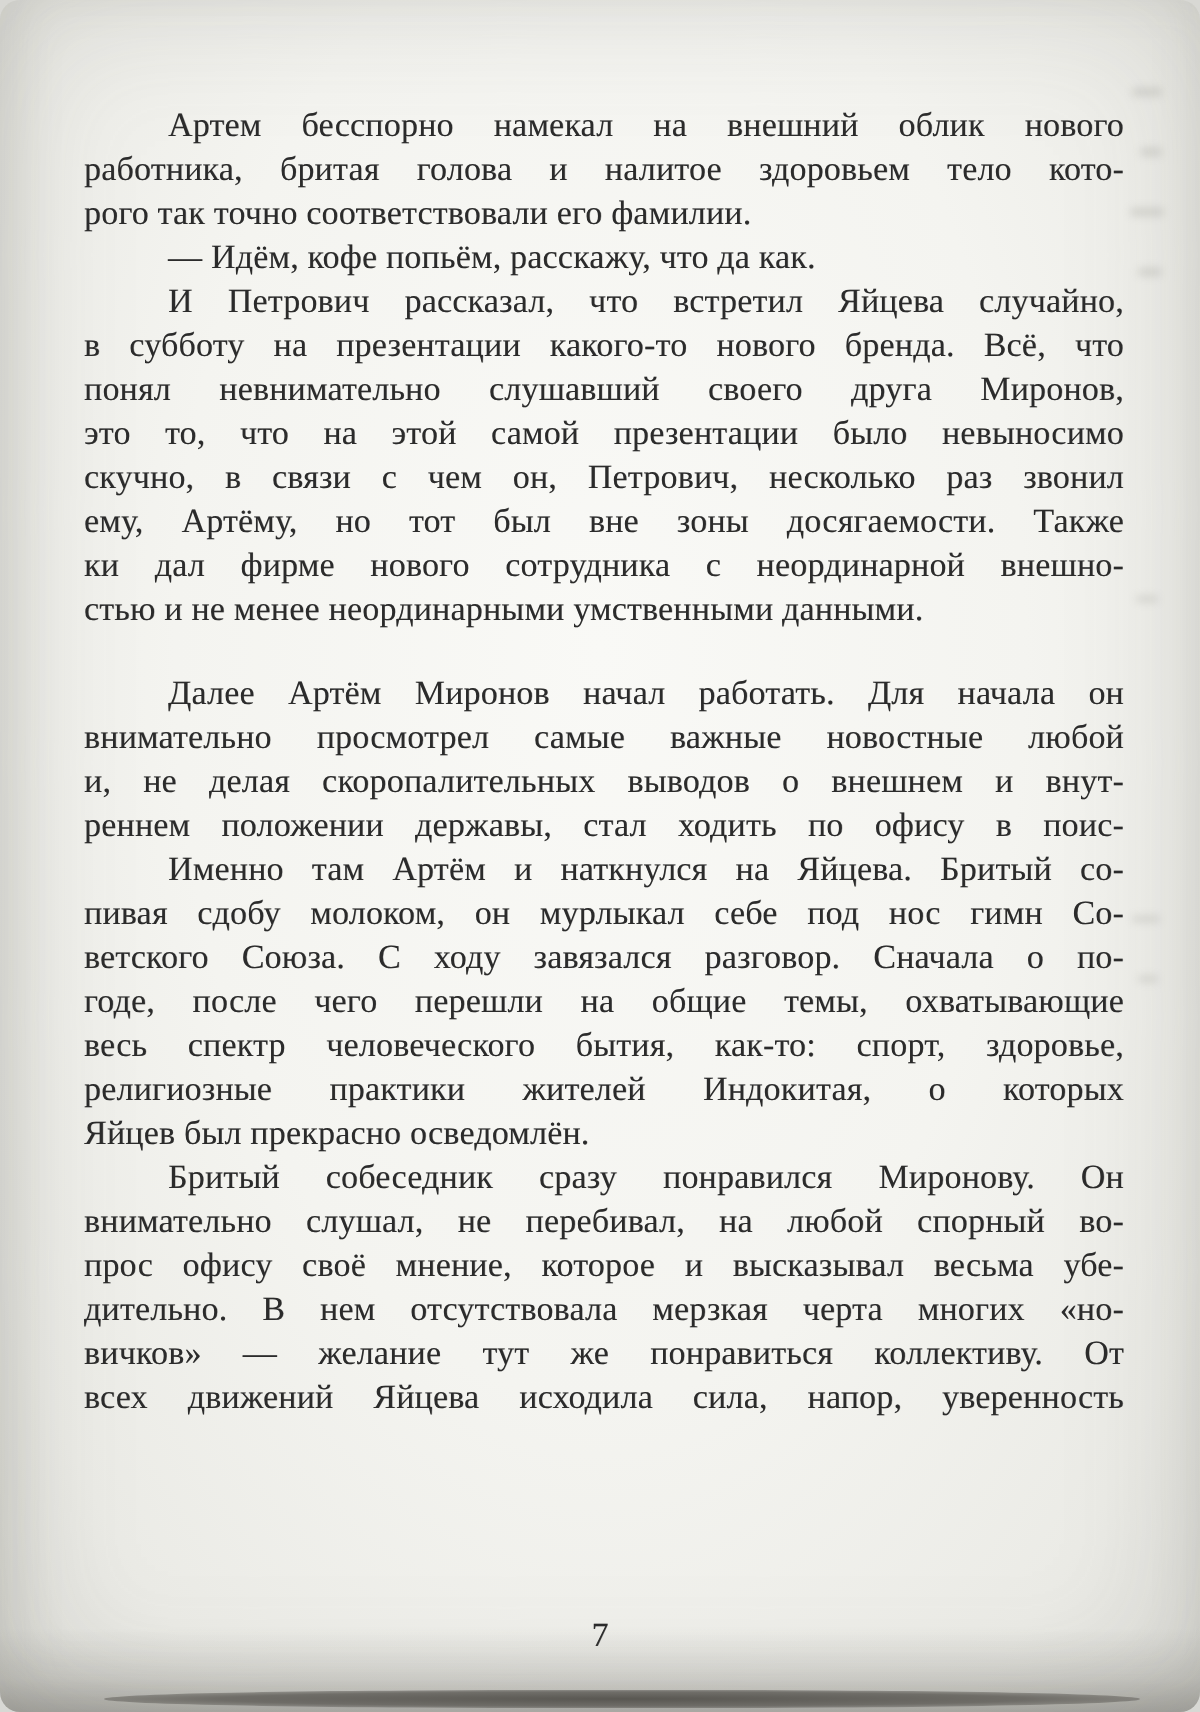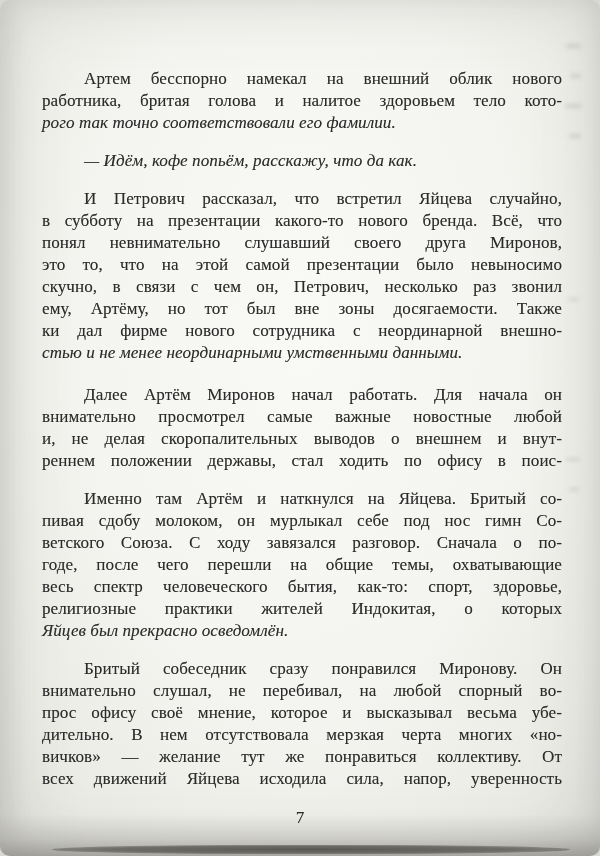--- a/index.html
+++ b/index.html
@@ -32,22 +32,22 @@
     line-height: 22px;
     letter-spacing: 0.1px;
     text-shadow: 0.2px 0.2px 0 rgba(40, 40, 40, 0.35);
   }
   .paragraph { margin: 0; }
   .paragraph.space-before { margin-top: 20px; }
   .line {
     text-align: justify;
     text-align-last: justify;
   }
-  .line.last { text-align-last: left; font-style: italic; }
-  .line.indent { padding-left: 42px; margin-top: 16px; }
+  .line.last { text-align-last: left; }
+  .line.indent { padding-left: 42px; }
   .page-number {
     position: absolute;
     left: 0;
     top: 808px;
     width: 100%;
     text-align: center;
     color: var(--ink, #2b2b2b);
     font-size: 17px;
     text-shadow: 0.2px 0.2px 0 rgba(40, 40, 40, 0.35);
   }

